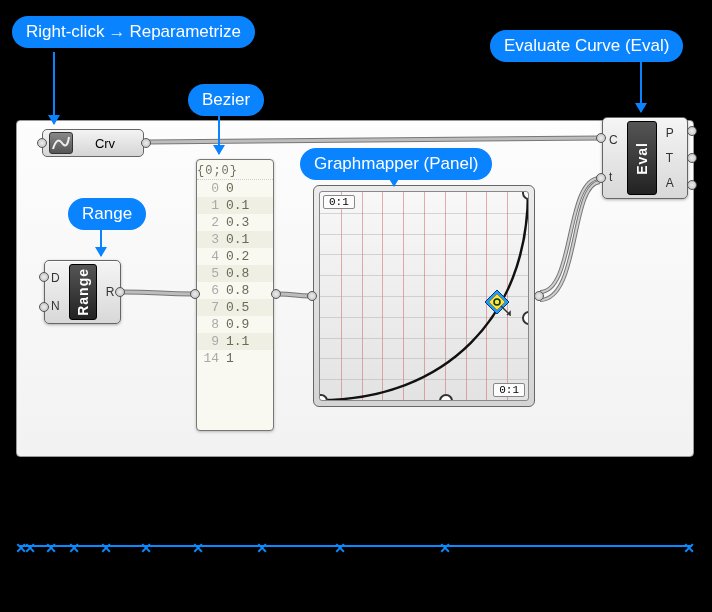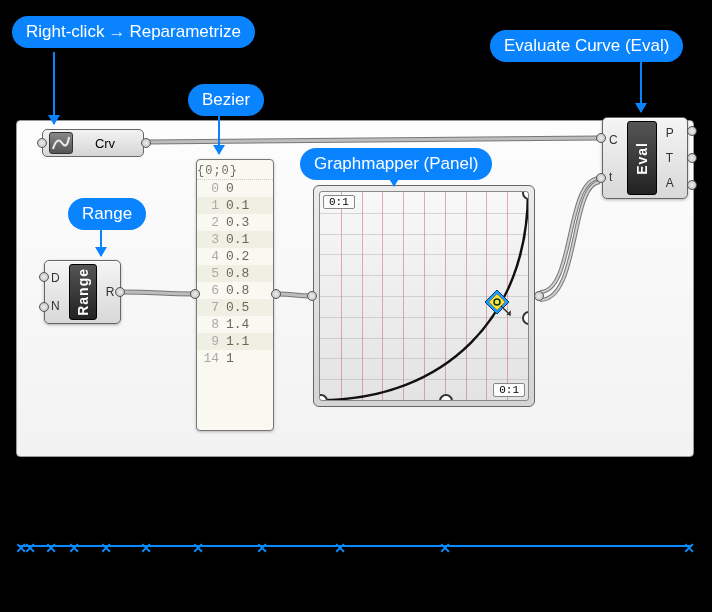--- a/index.html
+++ b/index.html
@@ -125,21 +125,21 @@
       <div class="row">
         <span class="idx">6</span>
         <span>0.8</span>
       </div>
       <div class="row">
         <span class="idx">7</span>
         <span>0.5</span>
       </div>
       <div class="row">
         <span class="idx">8</span>
-        <span>1.4</span>
+        <span>0.9</span>
       </div>
       <div class="row">
         <span class="idx">9</span>
         <span>1.1</span>
       </div>
       <div class="row">
         <span class="idx">14</span>
         <span>1</span>
       </div>
     </div>

